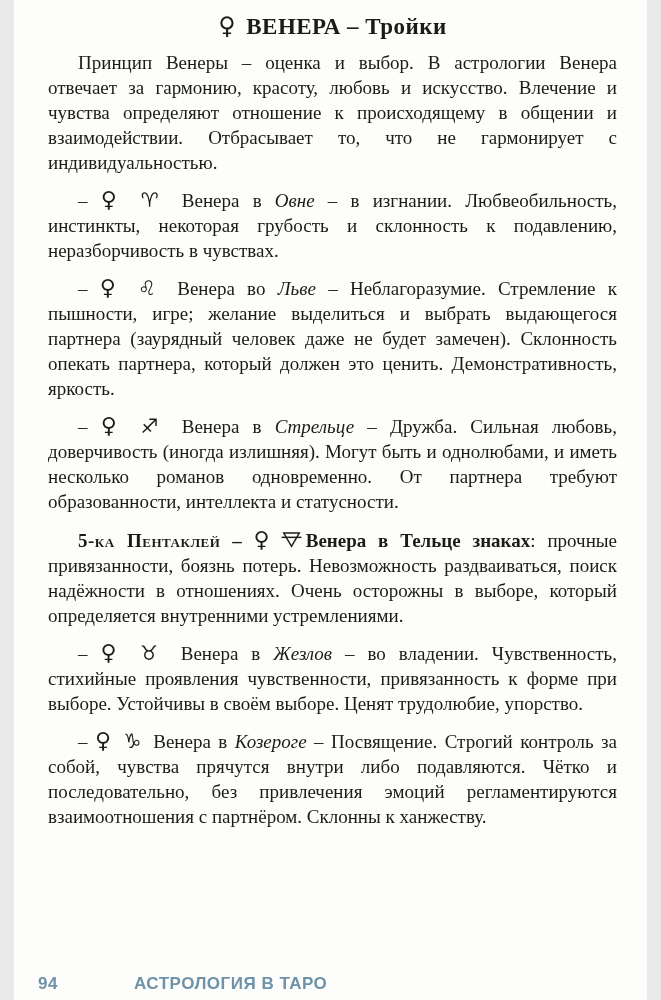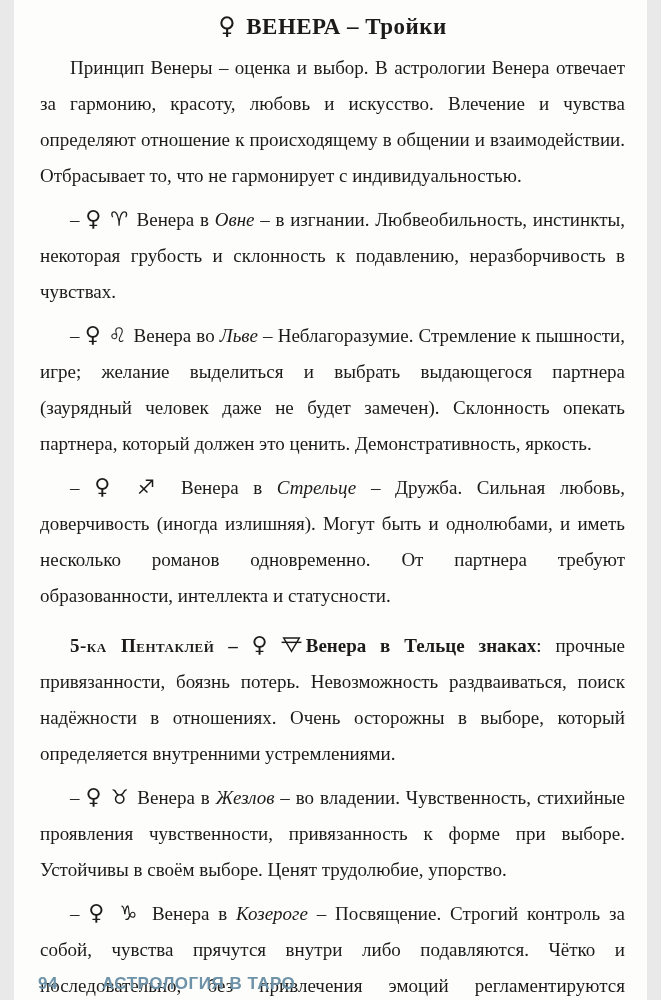--- a/index.html
+++ b/index.html
@@ -21,23 +21,23 @@
     font-weight:bold;
     letter-spacing:0.5px;
   }
   h1.title .title-sym{
     font-family:"DejaVu Sans",sans-serif;
     font-weight:normal;
     font-size:24px;
     margin-right:10px;
   }
   #paragraphs p{
-    margin:4px;
+    margin:12px;
     font-size:19px;
-    line-height:36px;
+    line-height:25px;
     text-align:justify;
     text-indent:30px;
   }
   #paragraphs p.body{margin-top:7px;}
   #paragraphs p.section-heading{margin-top:13px;}
   .seg-n{}
   .seg-b{font-weight:bold;}
   .seg-sc{font-weight:bold;font-variant:small-caps;letter-spacing:0.5px;}
   .seg-i{font-style:italic;}
   .seg-sym{font-family:"DejaVu Sans",sans-serif;font-size:20px;}
@@ -47,21 +47,21 @@
   footer.page-footer{
     position:absolute;
     left:24px;right:22px;bottom:6px;
     display:flex;
     align-items:baseline;
     font-family:"Liberation Sans","DejaVu Sans",sans-serif;
     font-weight:bold;
     font-size:17px;
     letter-spacing:0.5px;
   }
-  footer.page-footer .book-title{margin-left:44px;}
+  footer.page-footer .book-title{margin-left:65px;}
 </style>
 </head>
 <body>
 
 <div class="page">
 
   <h1 class="title"><span class="title-sym">♀</span><span>ВЕНЕРА – Тройки</span></h1>
 
   <div id="paragraphs">
       <p class="body"><span class="seg-n">Принцип Венеры – оценка и выбор. В астрологии Венера отвечает за гармонию, красоту, любовь и искусство. Влечение и чувства определяют отношение к происходящему в общении и взаимодействии. Отбрасывает то, что не гармонирует с индивидуальностью.</span></p>
@@ -69,18 +69,18 @@
       <p class="body"><span class="seg-n">– </span><span class="seg-bsym">♀ </span><span class="seg-sym">♌ </span><span class="seg-n">Венера во </span><span class="seg-i">Льве</span><span class="seg-n"> – Неблагоразумие. Стремление к пышности, игре; желание выделиться и выбрать выдающегося партнера (заурядный человек даже не будет замечен). Склонность опекать партнера, который должен это ценить. Демонстративность, яркость.</span></p>
       <p class="body"><span class="seg-n">– </span><span class="seg-bsym">♀ </span><span class="seg-sym">♐ </span><span class="seg-n">Венера в </span><span class="seg-i">Стрельце</span><span class="seg-n"> – Дружба. Сильная любовь, доверчивость (иногда излишняя). Могут быть и однолюбами, и иметь несколько романов одновременно. От партнера требуют образованности, интеллекта и статусности.</span></p>
       <p class="section-heading"><span class="seg-sc">5-ка Пентаклей</span><span class="seg-b"> – </span><span class="seg-bsym">♀</span><span class="earth-sym"><svg width="21" height="19" viewBox="0 0 24 22" xmlns="http://www.w3.org/2000/svg">
             <path d="M3 3.5 L21 3.5 L12 19 Z" fill="none" stroke="#1d1b19" stroke-width="1.7"></path>
             <line x1="0.5" y1="8.5" x2="23.5" y2="8.5" stroke="#1d1b19" stroke-width="1.7"></line>
           </svg></span><span class="seg-b">Венера в Тельце знаках</span><span class="seg-n">: прочные привязанности, боязнь потерь. Невозможность раздваиваться, поиск надёжности в отношениях. Очень осторожны в выборе, который определяется внутренними устремлениями.</span></p>
       <p class="body"><span class="seg-n">– </span><span class="seg-bsym">♀ </span><span class="seg-sym">♉ </span><span class="seg-n">Венера в </span><span class="seg-i">Жезлов</span><span class="seg-n"> – во владении. Чувственность, стихийные проявления чувственности, привязанность к форме при выборе. Устойчивы в своём выборе. Ценят трудолюбие, упорство.</span></p>
       <p class="body"><span class="seg-n">– </span><span class="seg-bsym">♀ </span><span class="seg-sym">♑ </span><span class="seg-n">Венера в </span><span class="seg-i">Козероге</span><span class="seg-n"> – Посвящение. Строгий контроль за собой, чувства прячутся внутри либо подавляются. Чётко и последовательно, без привлечения эмоций регламентируются взаимоотношения с партнёром. Склонны к ханжеству.</span></p>
     </div>
 
-  <footer class="page-footer" style="color: rgb(110, 146, 167);">
+  <footer class="page-footer" style="color: rgb(110, 146, 167); gap: 11px;">
     <span class="page-number">94</span>
     <span class="book-title">АСТРОЛОГИЯ В ТАРО</span>
   </footer>
 
 </div>
 
 </body></html>

